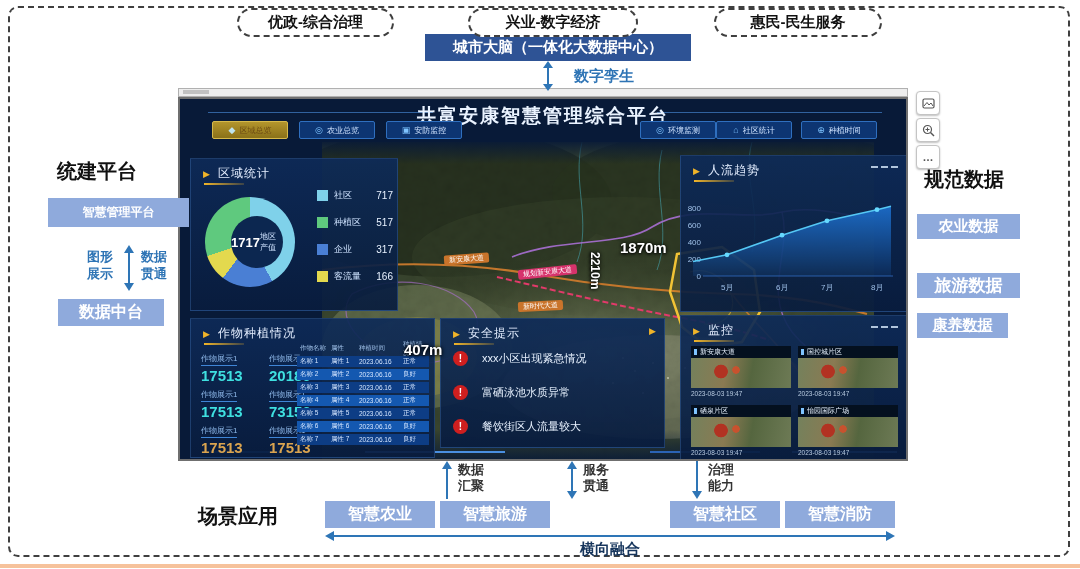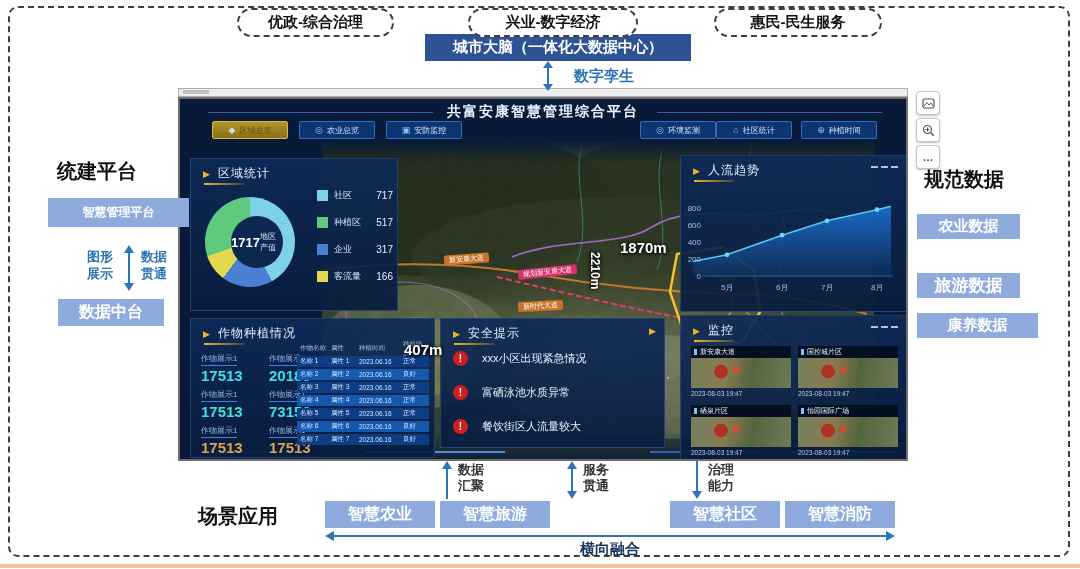--- a/index.html
+++ b/index.html
@@ -32,21 +32,21 @@
   .tool-btn{position:absolute;left:916px;width:22px;height:22px;background:#fff;border:1px solid #c4c4c4;
     border-radius:4px;box-shadow:0 1px 2px rgba(0,0,0,.25);display:flex;align-items:center;justify-content:center;
     color:#555;font-size:11px;z-index:5;}
   
   .win-strip{position:absolute;left:178px;top:88px;width:730px;height:9px;background:#ededed;
     border:1px solid #b0b0b0;box-sizing:border-box;z-index:2;}
   .winmark{position:absolute;left:183px;top:90px;width:26px;height:4px;background:#b5b5b5;opacity:.8;z-index:3;}
   .dashboard{position:absolute;left:178px;top:97px;width:730px;height:364px;background:#081a38;
     border:2px solid #6f6f6f;box-sizing:border-box;overflow:hidden;z-index:2;}
   .dash-title{position:absolute;left:0;top:4px;width:100%;text-align:center;color:#eaf3ff;
-    font-size:14px;font-weight:bold;letter-spacing:2px;z-index:5;}
+    font-size:19px;font-weight:bold;letter-spacing:2px;z-index:5;}
   .hline{position:absolute;top:13px;height:1px;background:#31629f;z-index:4;}
   .navbtn{position:absolute;top:22px;width:76px;height:18px;border-radius:2px;display:flex;align-items:center;
     justify-content:center;gap:4px;font-size:8px;color:#cfe3ff;background:#0d3572;
     border:1px solid #2f6fbf;box-sizing:border-box;z-index:6;cursor:pointer;}
   .navbtn .nav-ic{font-size:9px;color:#7fc4ff;}
   .navbtn.gold{background:linear-gradient(180deg,#b3952c,#8a7119);border:1px solid #d6b94a;color:#6b4a12;}
   .navbtn.gold .nav-ic{color:#bfe4ef;}
   #nav0{left:32px}#nav1{left:119px}#nav2{left:206px}#nav3{left:460px}#nav4{left:536px}#nav5{left:621px}
   .map-wrap{position:absolute;left:142px;top:43px;width:552px;height:318px;z-index:1;}
   
@@ -162,21 +162,21 @@
         <line x1="8.5" y1="8.5" x2="12" y2="12" stroke="#555" stroke-width="1.4"></line>
       </svg>
   </div>
   <div class="tool-btn" style="top:145px;font-weight:bold;">
       <span>…</span>
     </div>
 
   <div class="big-head" style="left:924px;top:166px;">规范数据</div>
   <div class="side-box" style="left:917px;top:214px;width:103px;height:25px;font-size:15px;">农业数据</div>
   <div class="side-box" style="left:917px;top:273px;width:103px;height:25px;font-size:17px;">旅游数据</div>
-  <div class="side-box" style="left:917px;top:313px;width:121px;height:25px;font-size:15px;">康养数据</div>
+  <div class="side-box" style="left:917px;top:313px;width:91px;height:25px;font-size:15px;text-decoration:underline;">康养数据</div>
 
   <div class="win-strip"></div>
   <div class="winmark"></div>
 
   <div class="dashboard">
     <div class="dash-title">共富安康智慧管理综合平台</div>
     <div class="hline" style="left:28px;width:225px;"></div>
     <div class="hline" style="left:477px;width:225px;"></div>
 
     <div class="navbtn gold" id="nav0">

